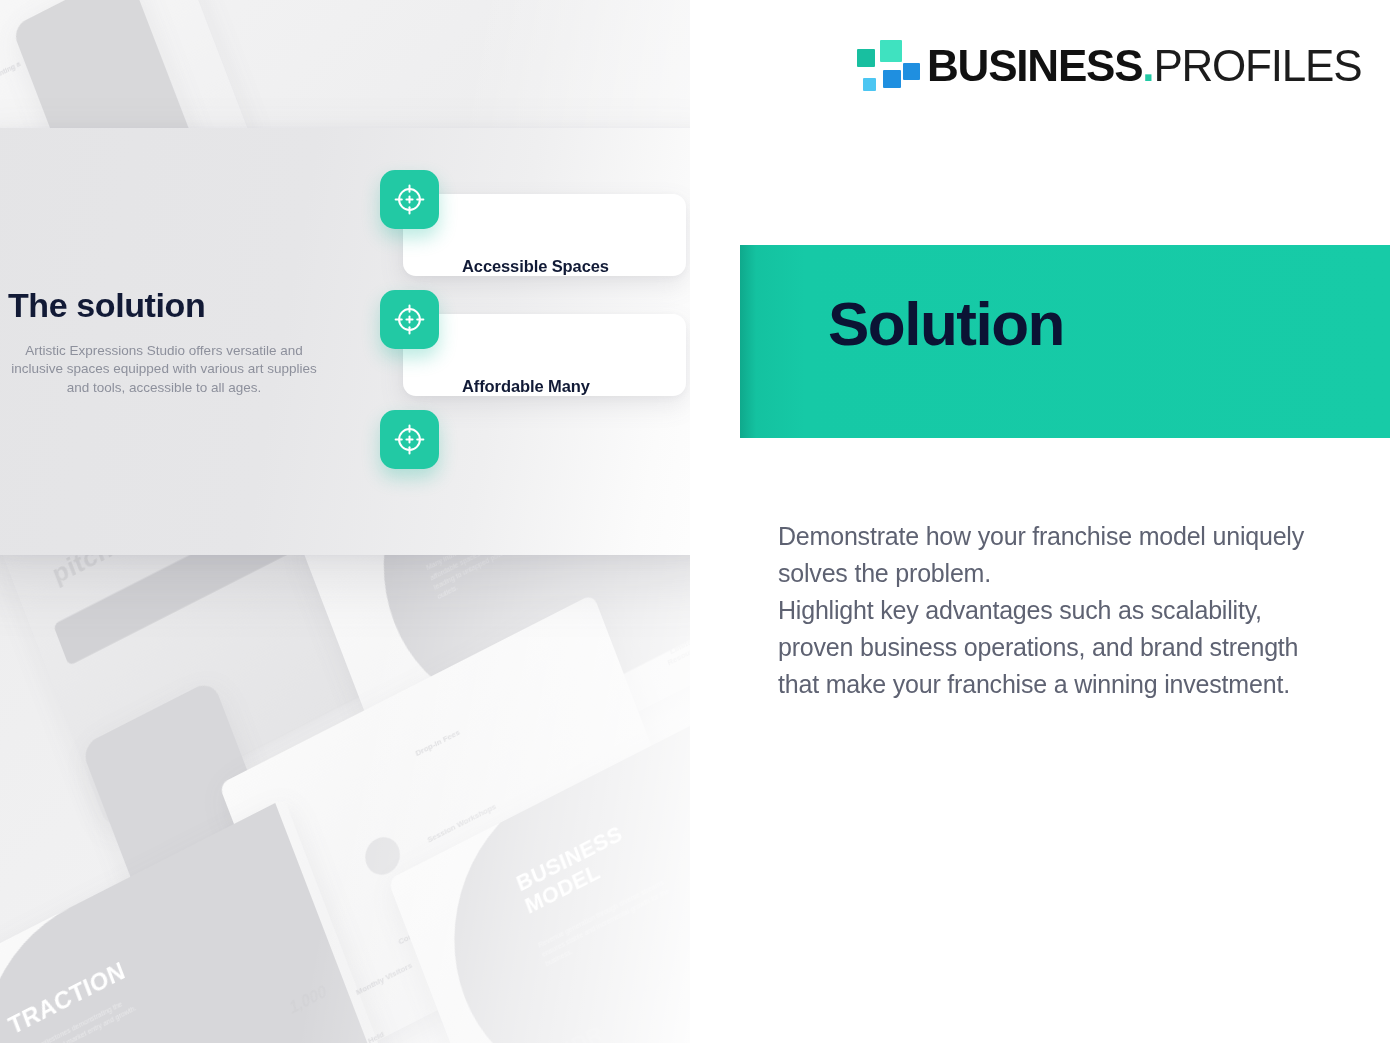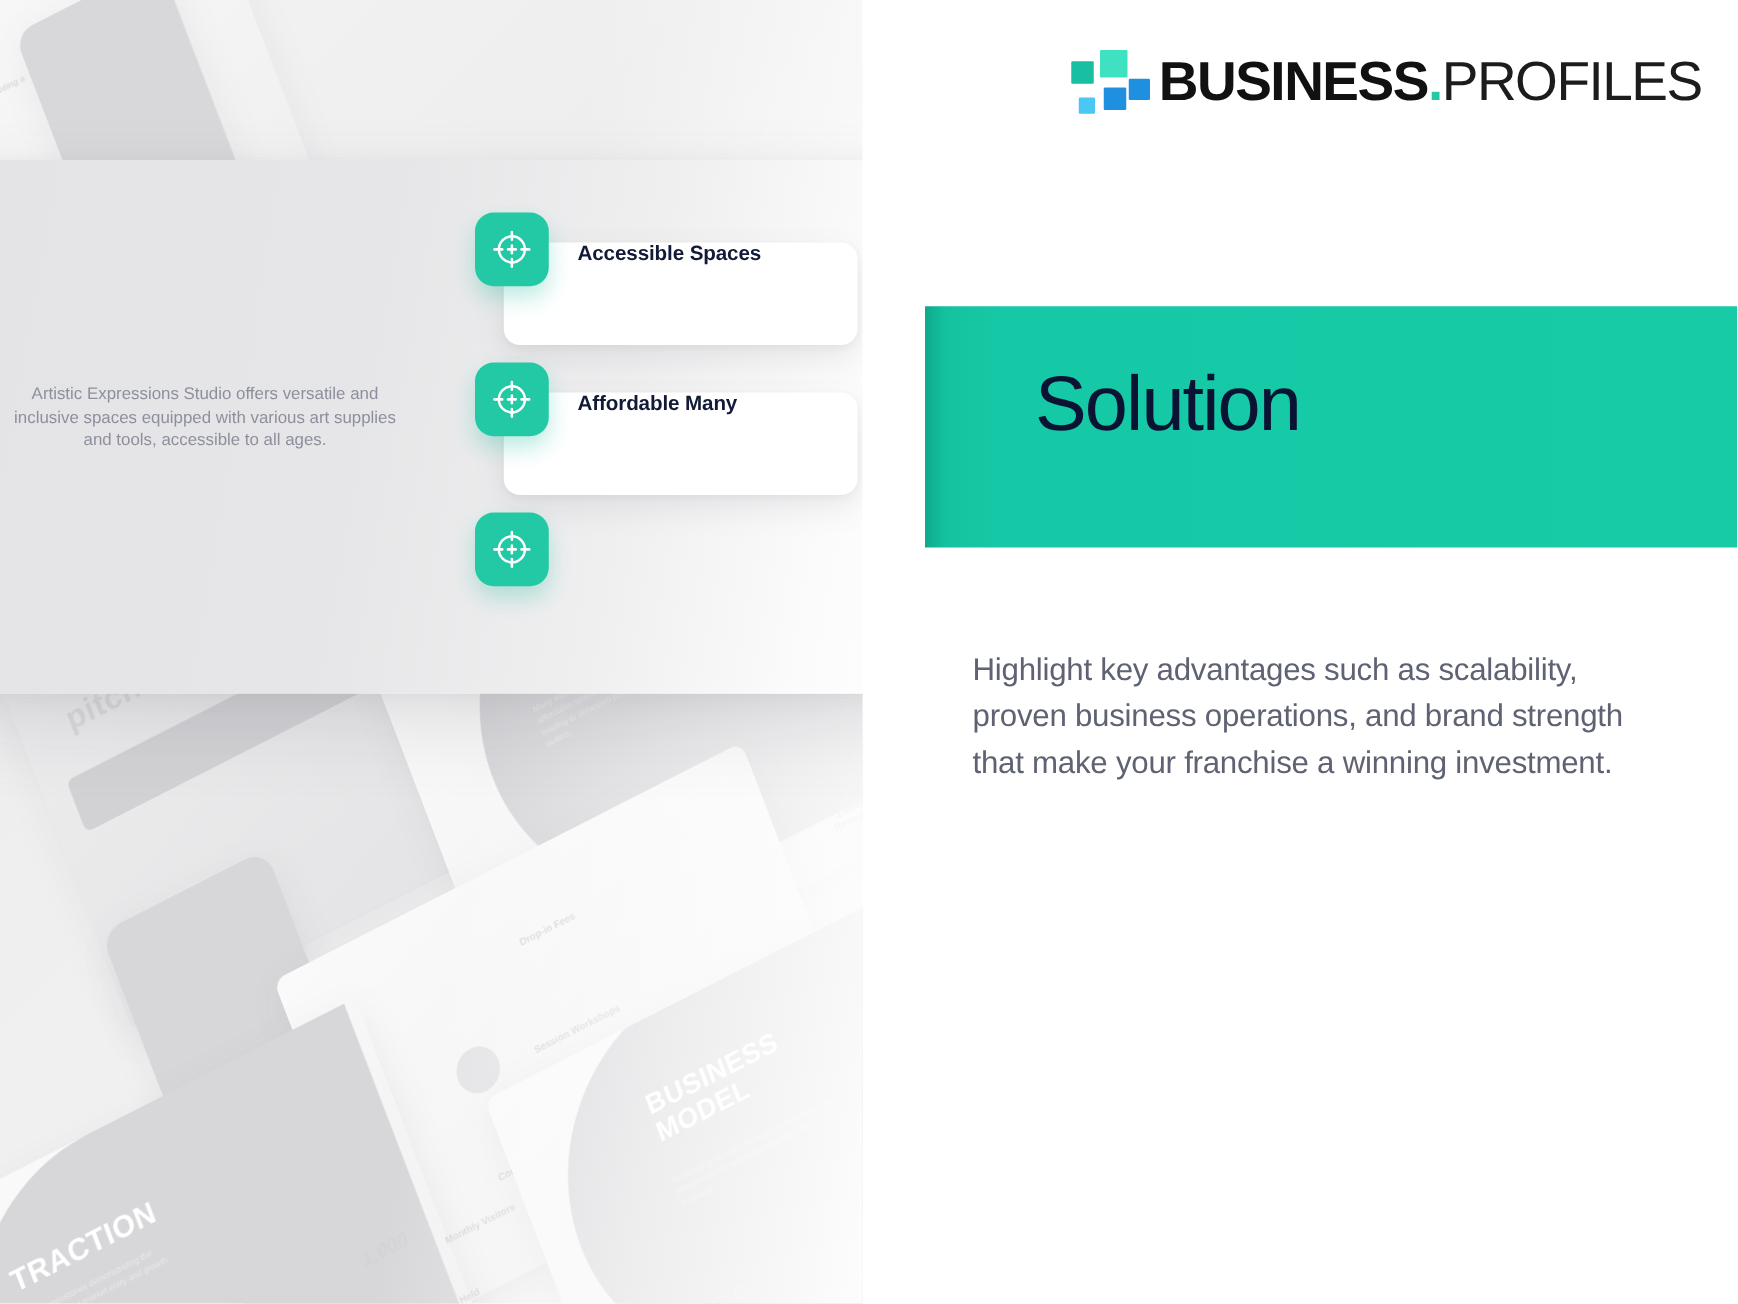--- a/index.html
+++ b/index.html
@@ -65,21 +65,21 @@
     text-align: center;
   }
 
   
   .features { position:absolute; left:420px; top:42px; width:330px; }
   .feature { position:relative; height:120px; }
   .feature-card {
     position:absolute; left:23px; top:24px; width:283px; height:82px;
     background:#ffffff; border-radius:13px;
     box-shadow: 0 10px 24px rgba(110,110,125,.13), 0 2px 6px rgba(110,110,125,.06);
-    display:flex; align-items:flex-start;
+    display:flex; align-items:flex-end;
   }
   .feature-label {
     margin-left: 59px; font-size:16.5px; font-weight:800; color:#111a36; letter-spacing:-.1px;
     white-space:nowrap;
   }
   .feature-icon {
     position:absolute; left:0; top:0; width:59px; height:59px;
     background:#22c9a4; border-radius:15px;
     box-shadow: 0 9px 18px rgba(34,190,160,.30);
     display:flex; align-items:center; justify-content:center; z-index:3;
@@ -96,21 +96,21 @@
   .logo-text .b1 { font-weight:800; color:#111111; }
   .logo-text .dot { font-weight:800; color:#22c9a4; }
   .logo-text .b2 { font-weight:400; color:#1c1c1c; }
 
   .banner {
     position:absolute; left:50px; top:245px; width:650px; height:193px;
     background: linear-gradient(90deg,#0fa98c 0%,#14c2a0 2.5%,#16c9a6 10%,#17cba7 100%);
   }
   .banner-title {
     position:absolute; left:88px; top:48px;
-    font-size:62px; font-weight:400; color:#0b1334; letter-spacing:-1.5px; line-height:1;
+    font-size:62px; font-weight:700; color:#0b1334; letter-spacing:-1.5px; line-height:1;
   }
 
   .body-copy { position:absolute; left:88px; top:518px; width:540px; }
   .body-copy p {
     font-size:25px; line-height:1.48; color:#5e6272; font-weight:400; letter-spacing:-.2px;
   }
   .body-copy p + p { }
 
   
   .card-shadow-right {
@@ -185,20 +185,21 @@
       <div class="lbl" style="left:52px; top:110px; width:60px;">Flexible Pricing</div>
     </div>
 
   </div>
 
   <div class="card-shadow-right"></div>
 
   <div class="hero-card">
 
     <div class="hero-left">
+      <div class="hero-title">The solution</div>
       <div class="hero-sub">Artistic Expressions Studio offers versatile and inclusive spaces equipped with various art supplies and tools, accessible to all ages.</div>
     </div>
 
     <div class="features">
 
       <div class="feature">
         <div class="feature-card">
           <span class="feature-label">Accessible Spaces</span>
         </div>
         <div class="feature-icon">
@@ -261,18 +262,19 @@
       <span class="logo-text">
         <span class="b1">BUSINESS</span><span class="dot">.</span><span class="b2">PROFILES</span>
       </span>
     </div>
 
     <div class="banner">
       <div class="banner-title">Solution</div>
     </div>
 
     <div class="body-copy">
+      <p>Demonstrate how your franchise model uniquely solves the problem.</p>
       <p>Highlight key advantages such as scalability, proven business operations, and brand strength that make your franchise a winning investment.</p>
     </div>
 
   </div>
 
 </div>
 
 </body></html>

